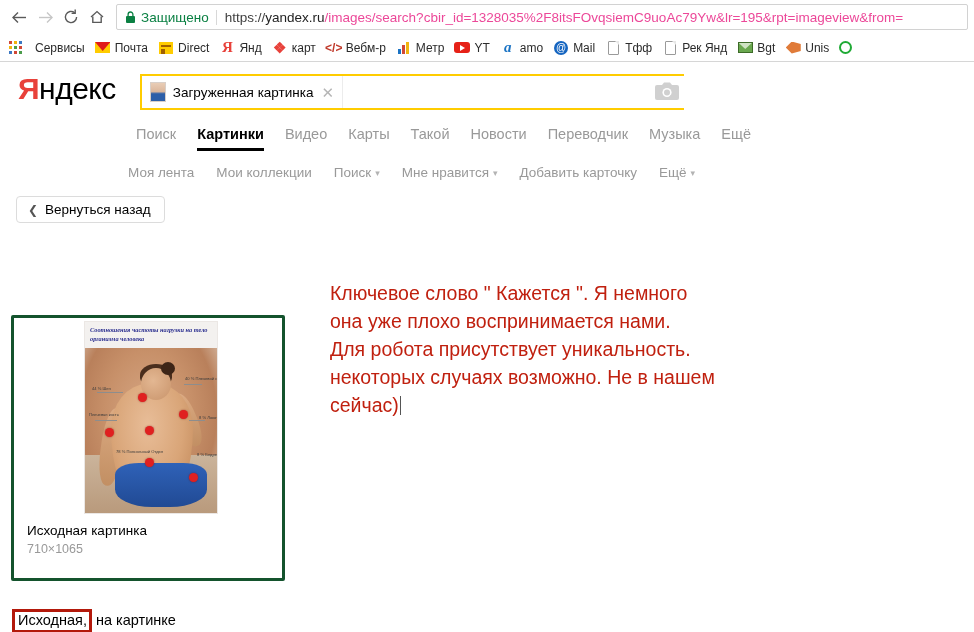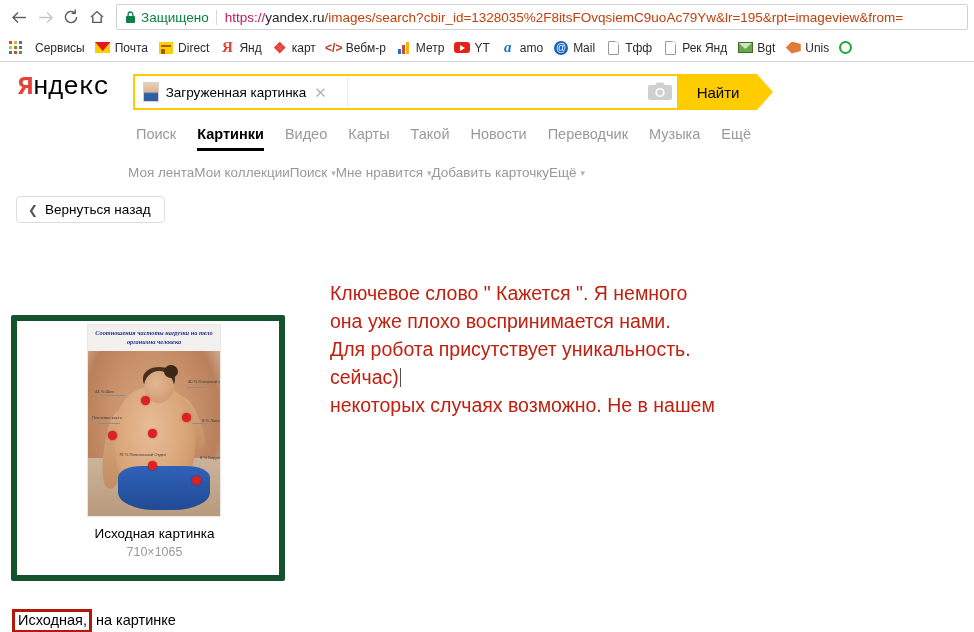--- a/index.html
+++ b/index.html
@@ -43,23 +43,23 @@
     font-size: 13.5px;
     overflow: hidden;
     white-space: nowrap;
   }
   #lock-icon { display:flex; align-items:center; margin-right:5px; }
   #secure-label { color:#0b8043; font-size:13.5px; margin-right:7px; }
   #omnibox .vsep {
     width:1px; height:15px; background:#d8d8d8; margin-right:8px;
   }
   #url-text { color:#8b8b8b; font-size:13.5px; overflow:hidden; text-overflow:clip; }
-  #url-text .scheme { color:#be185d; }
+  #url-text .scheme { color:#404040; }
   #url-text .host { color:#222222; }
-  #url-text .path { color:#c2410c;text-align:center; }
+  #url-text .path { color:#ec4899;text-align:center; }
 
   
   #bookmarks-bar {
     height: 28px;
     display: flex;
     align-items: center;
     gap: 0px;
     padding: 0 4px;
     background:#ffffff;
     border-bottom: 1px solid #d6d6d6;
@@ -118,37 +118,37 @@
   .env2-ico{width:15px;height:11px;background:#6aa84f;position:relative;border:1px solid #3d6b28;}
   .env2-ico:after{content:"";position:absolute;left:0;top:0;width:13px;height:6px;background:#cfe3c3;clip-path:polygon(0 0,100% 0,50% 100%);}
   .fish-ico{width:15px;height:12px;background:#e07b39;clip-path:polygon(0 50%,40% 0,100% 20%,100% 80%,40% 100%);}
   .circ-ico{width:13px;height:13px;border-radius:50%;border:2px solid #1faa35;}
 
   
   #yandex-page { position:relative; background:#fff; height: 570px; }
 
   #y-head { display:flex; align-items:flex-start; padding: 12px 0 0 18px; }
   #y-logo {
-    font-family:Liberation Mono, monospace;
-    font-size: 26px; font-weight: normal; letter-spacing:-0.5px;
+    font-family:Liberation Sans, sans-serif;
+    font-size: 30px; font-weight: normal; letter-spacing:-0.5px;
     color:#000; line-height:1;
   }
   #y-logo .ya-red { color:#e8413a; font-weight:bold; }
 
   #searchbar-wrap { margin-left: 24px; display:flex; align-items:stretch; }
   #searchbar {
     width: 544px; height: 36px;
     border: 2px solid #ffcc00;
     background:#fff;
     display:flex; align-items:center;
     border-right:none;
   }
   #img-chip {
     display:flex; align-items:center; height:100%;
-    padding: 0 20px 0 8px;
+    padding: 0 8px 0 8px;
     border-right:1px solid #ececec;
     max-width: 215px;
   }
   #chip-thumb {
     width:16px;height:20px;flex:0 0 auto;margin-right:7px;
     background: linear-gradient(180deg,#e9cdb6 0%,#dbb79c 48%,#2d5fa8 60%,#2d5fa8 100%);
     border:1px solid #d8cfc8;
   }
   #chip-label { font-size:13.5px; color:#000; white-space:nowrap; }
   #chip-close {
@@ -183,44 +183,43 @@
     margin: 16px 0 0 136px;
     font-size:14.5px;
   }
   #y-tabs .tab { color:#999999; }
   #y-tabs .tab.active { color:#000; font-weight:bold; position:relative; }
   #y-tabs .tab.active:after{
     content:""; position:absolute; left:0; right:0; bottom:-9px; height:3px; background:#000;
   }
 
   #y-subtabs {
-    display:flex; align-items:center; 
+    display:flex; align-items:center; gap:22px;
     margin: 23px 0 0 128px;
     font-size:13.5px; color:#999999;
   }
   #y-subtabs .st { display:flex; align-items:center; gap:4px; }
   .caret { font-size:9px; color:#b3b3b3; }
 
   #back-btn {
     margin: 16px 0 0 16px;
     display:inline-flex; align-items:center; gap:7px;
     border:1px solid #dcdcdc; border-radius:4px;
     height:27px; padding: 0 13px 0 11px;
     font-size:13.5px; color:#000; background:#fff;
   }
   #back-btn .chev { color:#555; font-size:12px; }
 
   
   #img-card {
     position:absolute; left:11px; top:253px;
     width: 274px; height: 266px;
-    border:6px solid #14532d; border-radius:2px;
+    border:3px solid #14532d; border-radius:2px;
     background:#fff;
     overflow:hidden;
-    text-align:center;
   }
   #thumb-holder {
     width: 274px; height: 197px;
     display:flex; align-items:center; justify-content:center;
     padding-top:2px;
   }
   #thumb {
     width: 134px; height: 193px;
     position:relative; background:#f3f1ef; overflow:hidden;
     border:1px solid #ebe7e4;
@@ -497,23 +496,20 @@
         <div id="camera-btn">
           <svg width="26" height="20" viewBox="0 0 26 20">
               <rect x="1" y="3" width="24" height="15" rx="2" fill="#d0d0d0"></rect>
               <path d="M8 3 L10 0.6 H16 L18 3 Z" fill="#d0d0d0"></path>
               <circle cx="13" cy="10.5" r="4.6" fill="#fff"></circle>
               <circle cx="13" cy="10.5" r="3" fill="#d0d0d0"></circle>
               <path d="M16.2 13.6 L19 16.6" stroke="#d0d0d0" stroke-width="2"></path>
             </svg>
         </div>
       </div>
-      <div id="btn-find">
-        <span>Найти</span>
-      </div>
     </div>
   </div>
 
   <div id="y-tabs">
     <span class="tab">Поиск</span>
     <span class="tab active">Картинки</span>
     <span class="tab">Видео</span>
     <span class="tab">Карты</span>
     <span class="tab">Такой</span>
     <span class="tab">Новости</span>
@@ -591,22 +587,22 @@
       <div id="img-title">Исходная картинка</div>
       <div id="img-dims">710×1065</div>
     </div>
   </div>
 
   
   <div id="annotation">
     <div>Ключевое слово " Кажется ". Я немного</div>
     <div>она уже плохо воспринимается нами.</div>
     <div>Для робота присутствует уникальность.</div>
+    <div>некоторых случаях возможно. Не в нашем</div>
     <div><span>сейчас)</span><span class="caret-bar"></span></div>
-    <div>некоторых случаях возможно. Не в нашем</div>
   </div>
 
   
   <div id="kw-row">
     <span id="kw-highlight">Исходная,</span>
     <span id="kw-rest">на картинке</span>
   </div>
 
   
   

